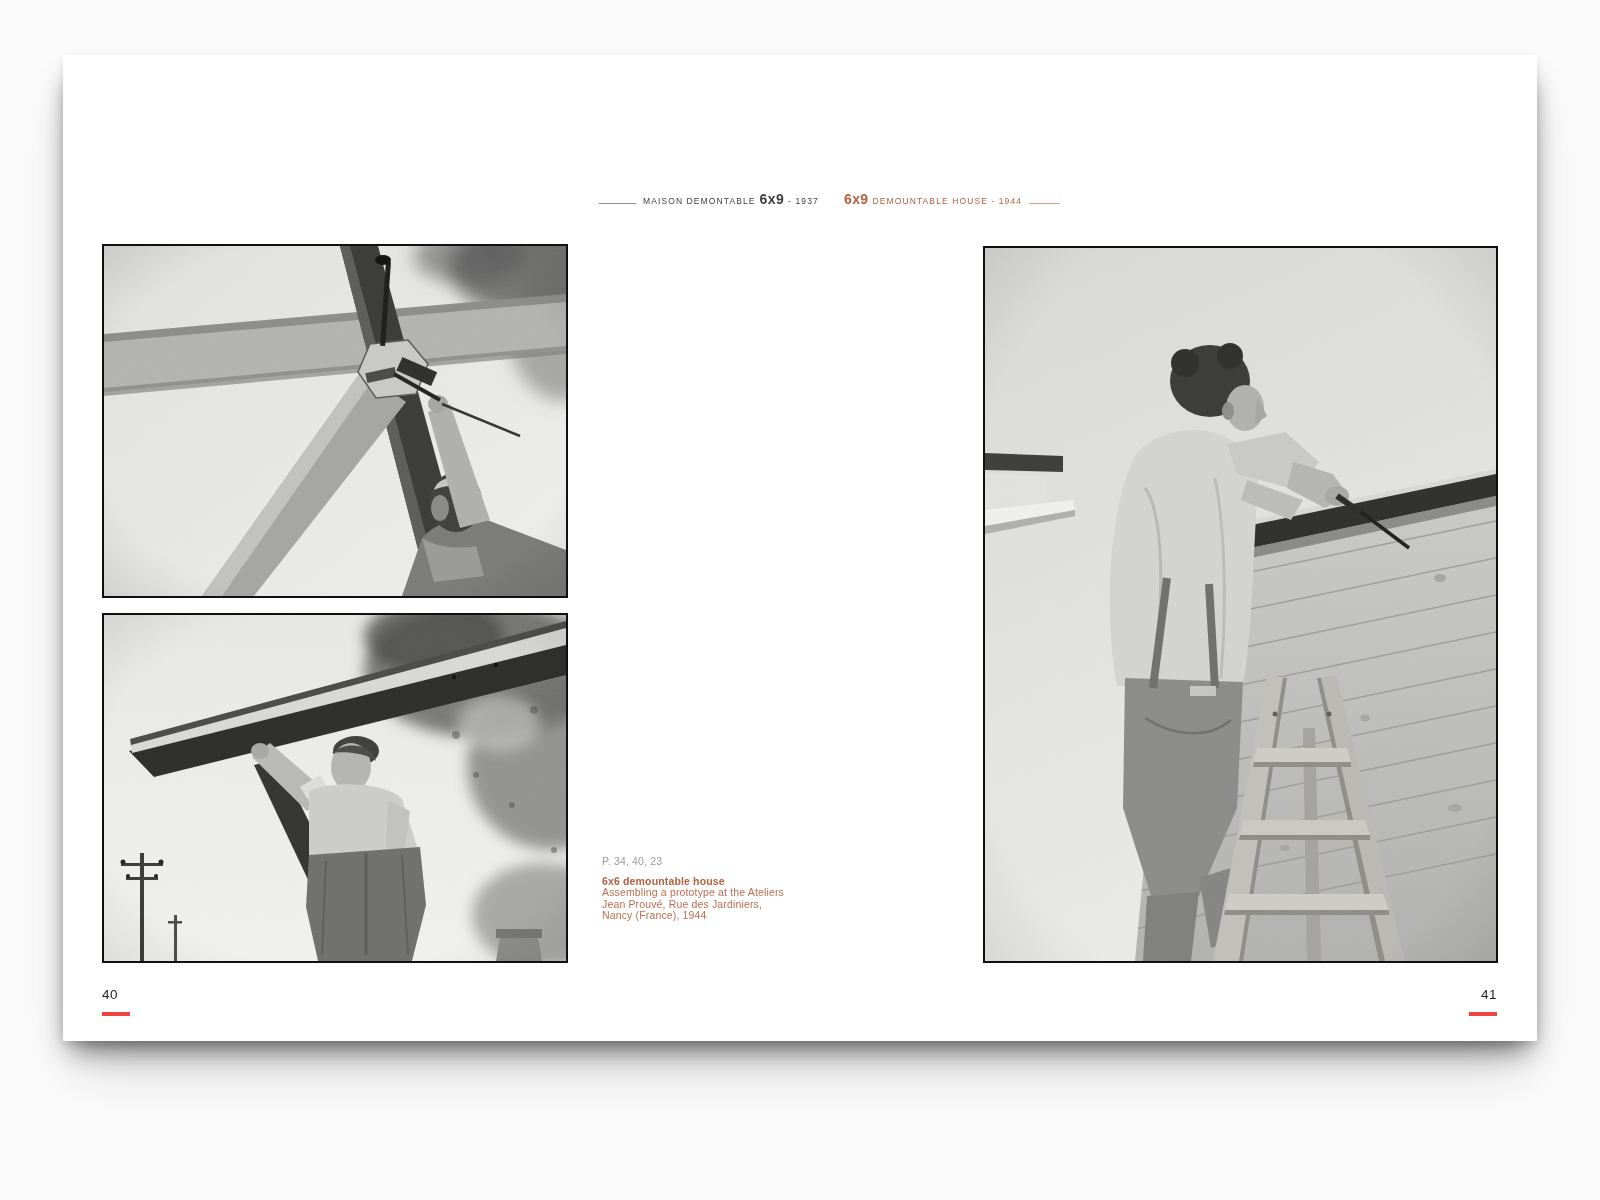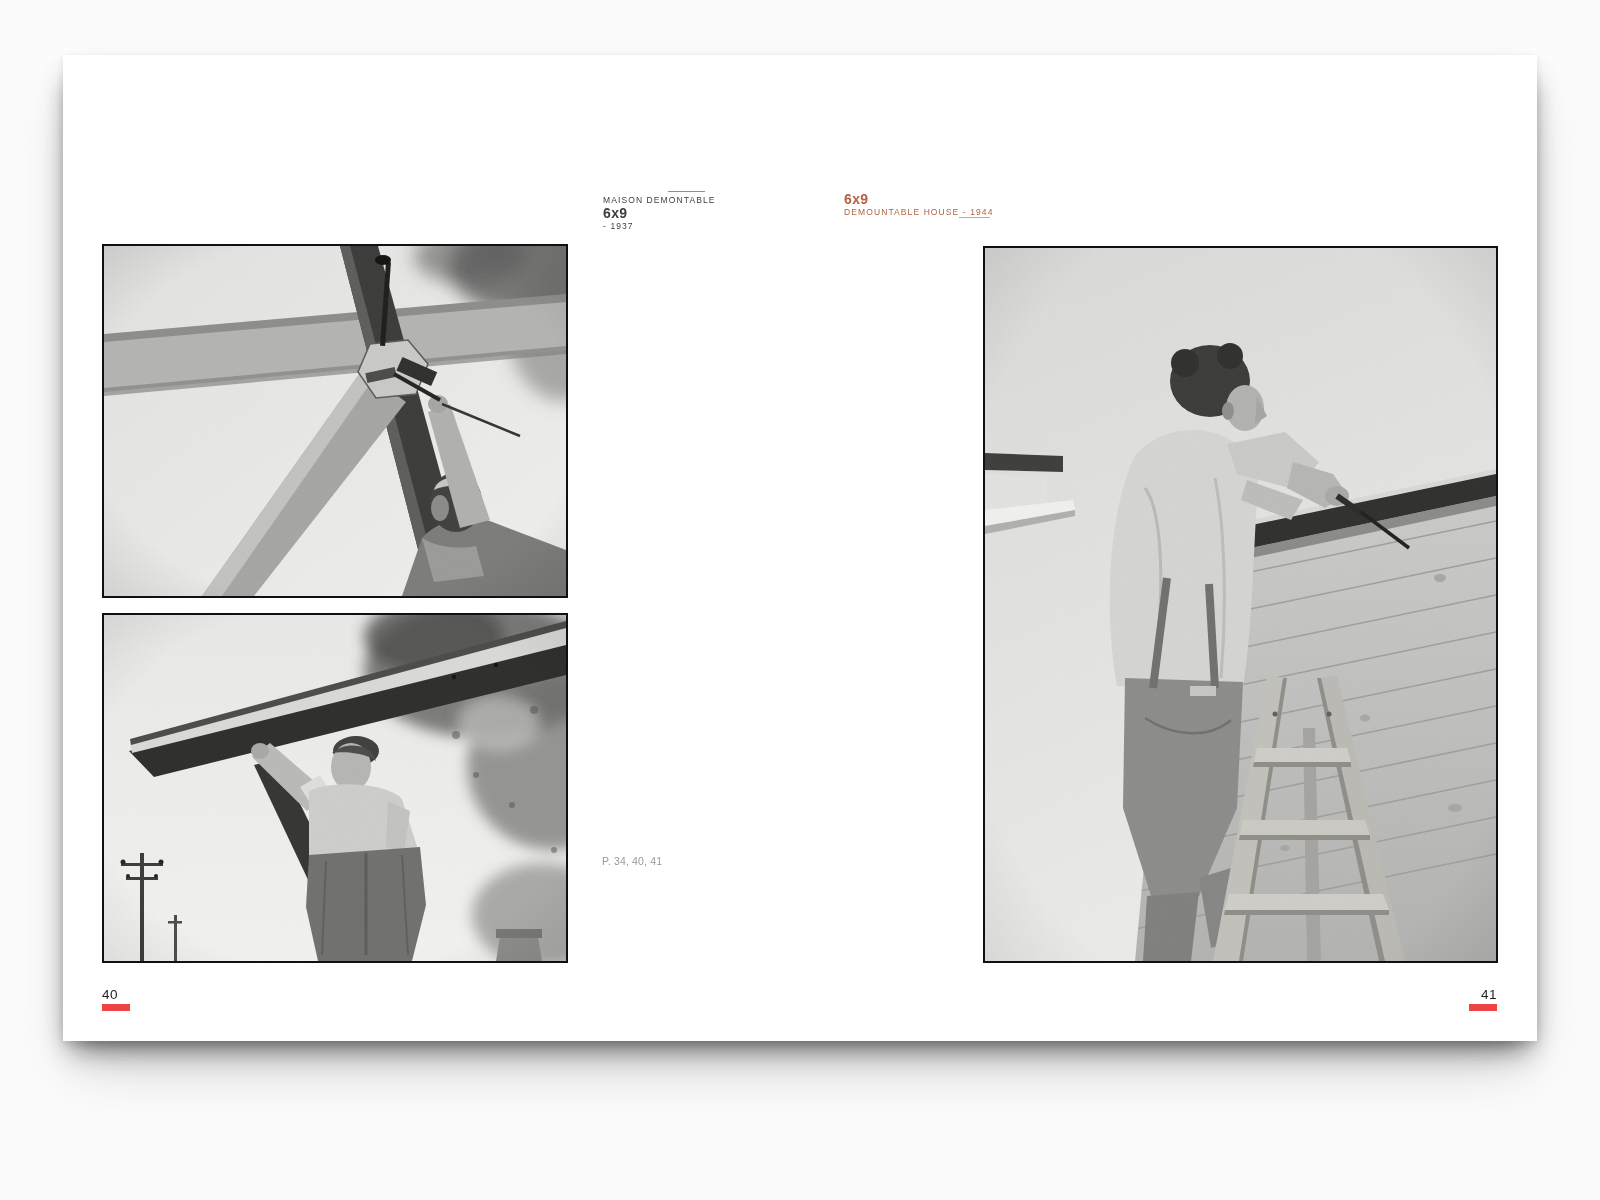--- a/index.html
+++ b/index.html
@@ -13,21 +13,21 @@
     position:absolute;left:63px;top:55px;width:1474px;height:986px;
     background:#ffffff;
     box-shadow:
       0 3px 8px rgba(0,0,0,.10),
       0 18px 26px -6px rgba(0,0,0,.30),
       0 34px 55px -12px rgba(0,0,0,.18),
       -8px 14px 22px -14px rgba(0,0,0,.22),
       8px 14px 22px -14px rgba(0,0,0,.22);
   }
   
-  .rh{position:absolute;top:136px;display:flex;align-items:baseline;white-space:nowrap;flex-direction:column;}
+  .rh{position:absolute;top:136px;display:flex;align-items:baseline;white-space:nowrap;}
   .rh-fr{left:536px;color:#3d3d3d;}
   .rh-en{left:777px;color:#b4613f;}
   .rh .rule{width:37px;height:1px;align-self:flex-end;margin-bottom:3px;}
   .rh-fr .rule{background:#8f8f8f;margin-right:7px;}
   .rh-en .rule{background:#cfa18c;margin-left:7px;width:31px;}
   .rh .small{font-size:8.5px;letter-spacing:1.1px;font-weight:500;}
   .rh .big{font-size:14px;letter-spacing:.4px;font-weight:700;margin:0 4px;}
   
   .photo{position:absolute;border:2px solid #101010;box-sizing:border-box;background:#e9e9e7;}
   .photo svg{display:block;width:100%;height:100%;}
@@ -37,21 +37,21 @@
   
   .caption{position:absolute;left:539px;top:801px;width:230px;font-size:10.5px;line-height:11.2px;letter-spacing:.15px;}
   .cap-ref{color:#9a9a9a;margin-bottom:1px;}
   .cap-title{font-weight:bold;color:#1f1f1f;}
   .cap-line{color:#1f1f1f;}
   .cap-en{margin-top:9px;}
   .cap-en .cap-title{color:#b4613f;}
   .cap-en .cap-line{color:#bd6e50;}
   
   .pn{position:absolute;top:932px;font-size:13.5px;letter-spacing:.5px;color:#1f1f1f;}
-  .pn-inner{border-bottom:7px solid #ef4444;padding-bottom:2px;display:inline-block;}
+  .pn-inner{border-bottom:4px solid #ef4444;padding-bottom:10px;display:inline-block;}
   .pn-left{left:39px;}
   .pn-left .pn-inner{padding-right:12px;}
   .pn-right{right:40px;}
   .pn-right .pn-inner{padding-left:12px;}
 </style>
 </head>
 <body>
 
 <div class="spread">
 
@@ -300,21 +300,27 @@
       <polygon points="244,646 398,646 404,662 240,662" fill="#cfcdc7"></polygon>
       <polygon points="240,662 404,662 404,667 239,667" fill="#8f8d87"></polygon>
       <circle cx="290" cy="466" r="2.5" fill="#5f5d59"></circle>
         <circle cx="344" cy="466" r="2.5" fill="#5f5d59"></circle>
       <rect width="511" height="713" fill="url(#vig3)"></rect>
       <rect width="511" height="713" filter="url(#gr3)" opacity=".06"></rect>
     </svg>
   </div>
 
   <div class="caption">
-    <div class="cap-ref">P. 34, 40, 41</div>
+    <div class="cap-ref">P. 34, 40, 23</div>
+    <div class="cap-en">
+      <div class="cap-title">6x6 demountable house</div>
+      <div class="cap-line">Assembling a prototype at the Ateliers</div>
+      <div class="cap-line">Jean Prouvé, Rue des Jardiniers,</div>
+      <div class="cap-line">Nancy (France), 1944</div>
+    </div>
   </div>
 
   <div class="pn pn-left">
     <span class="pn-inner">40</span>
   </div>
   <div class="pn pn-right">
     <span class="pn-inner">41</span>
   </div>
 
 </div>

